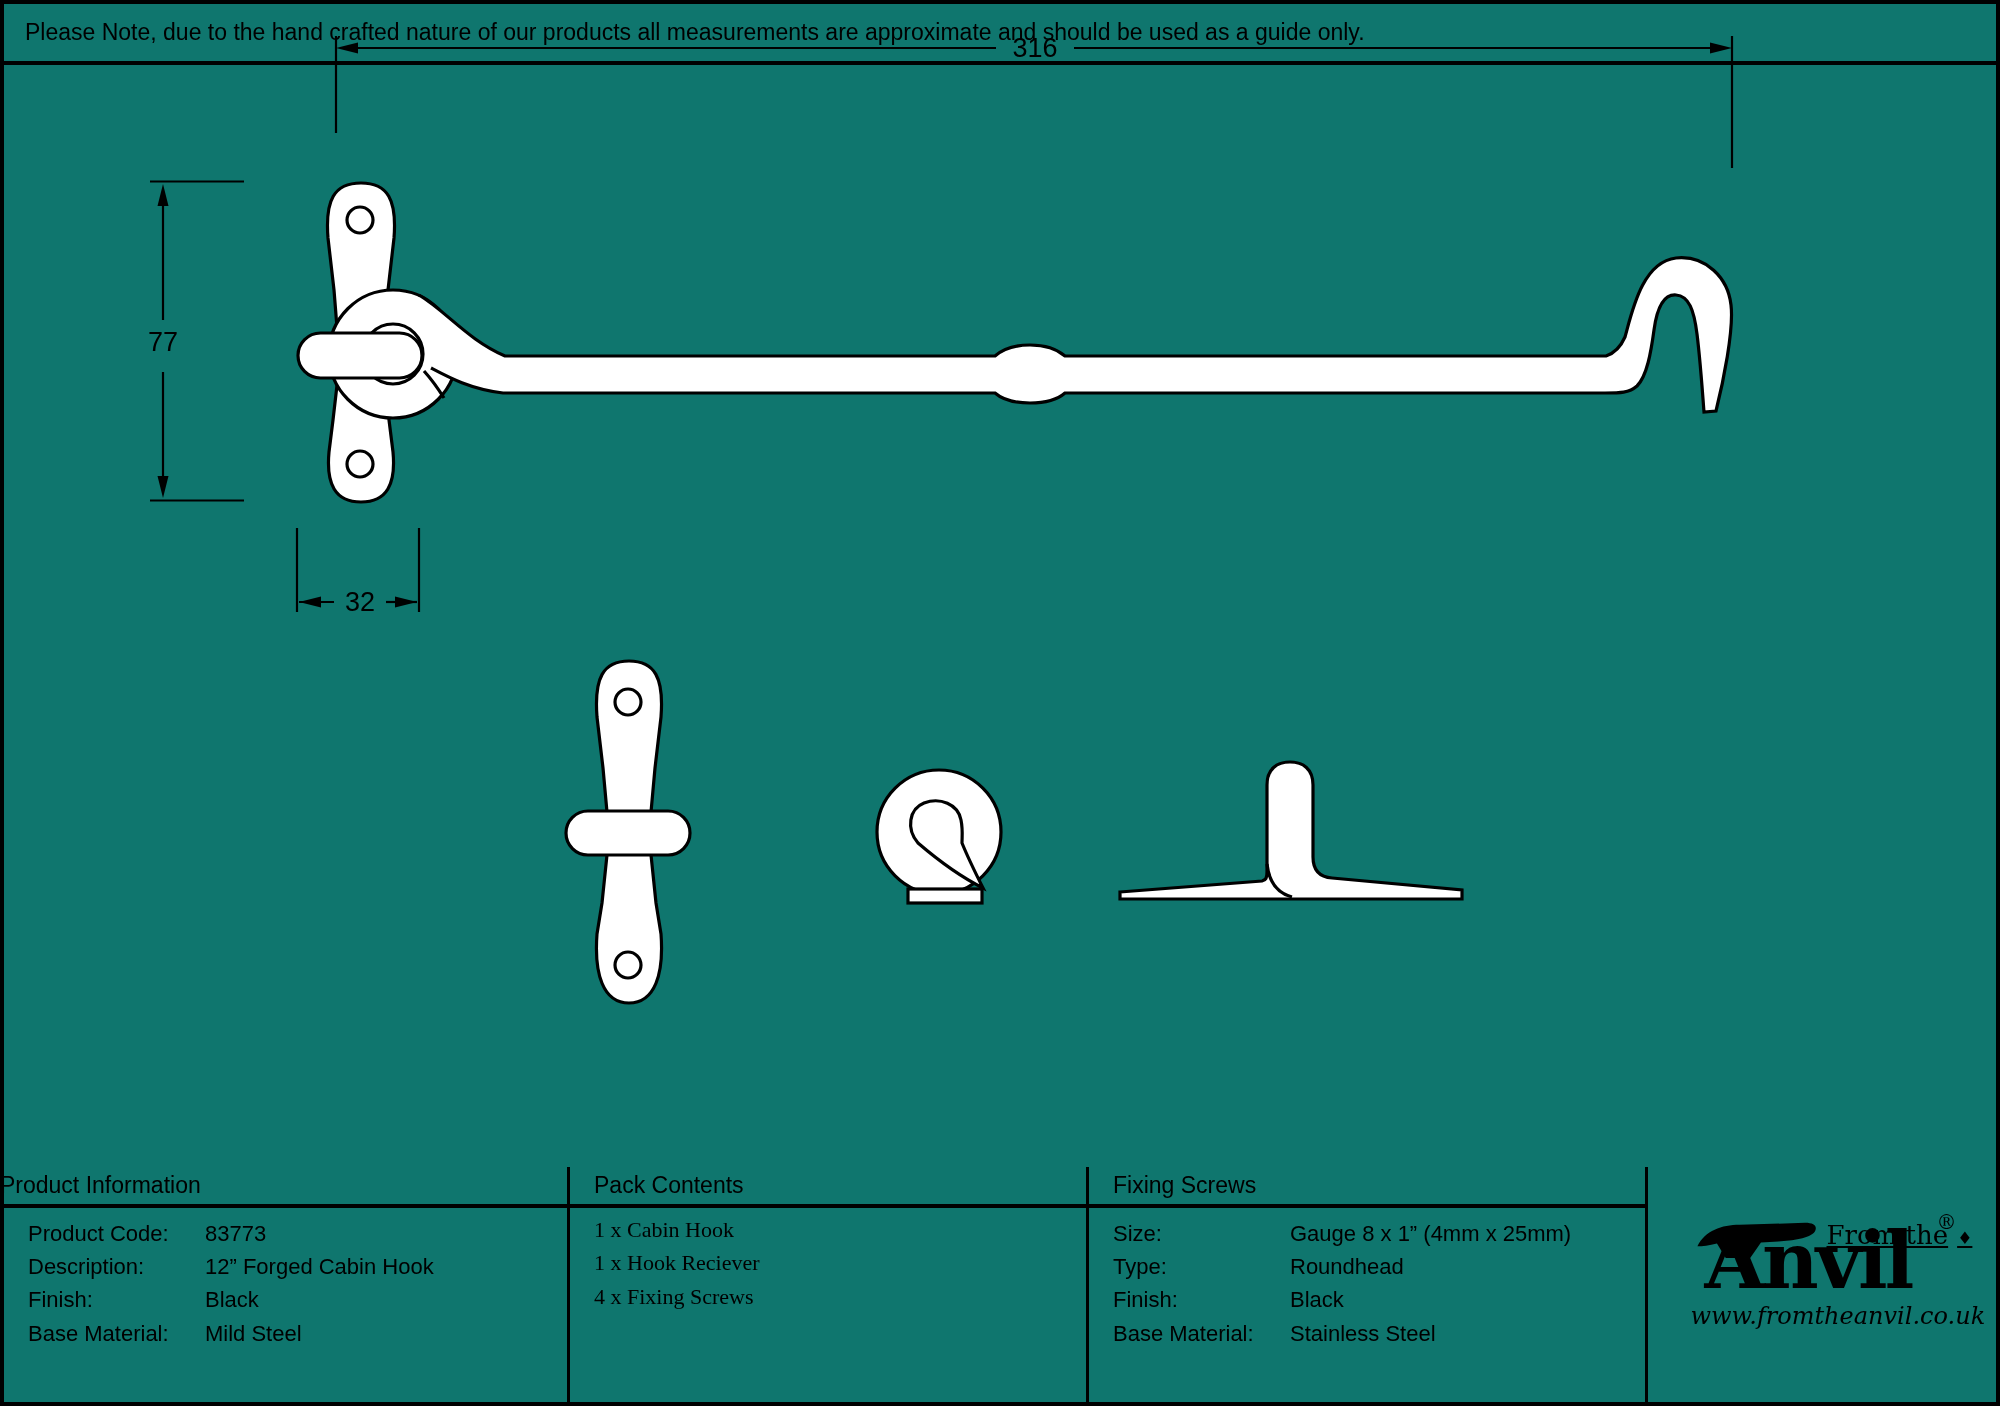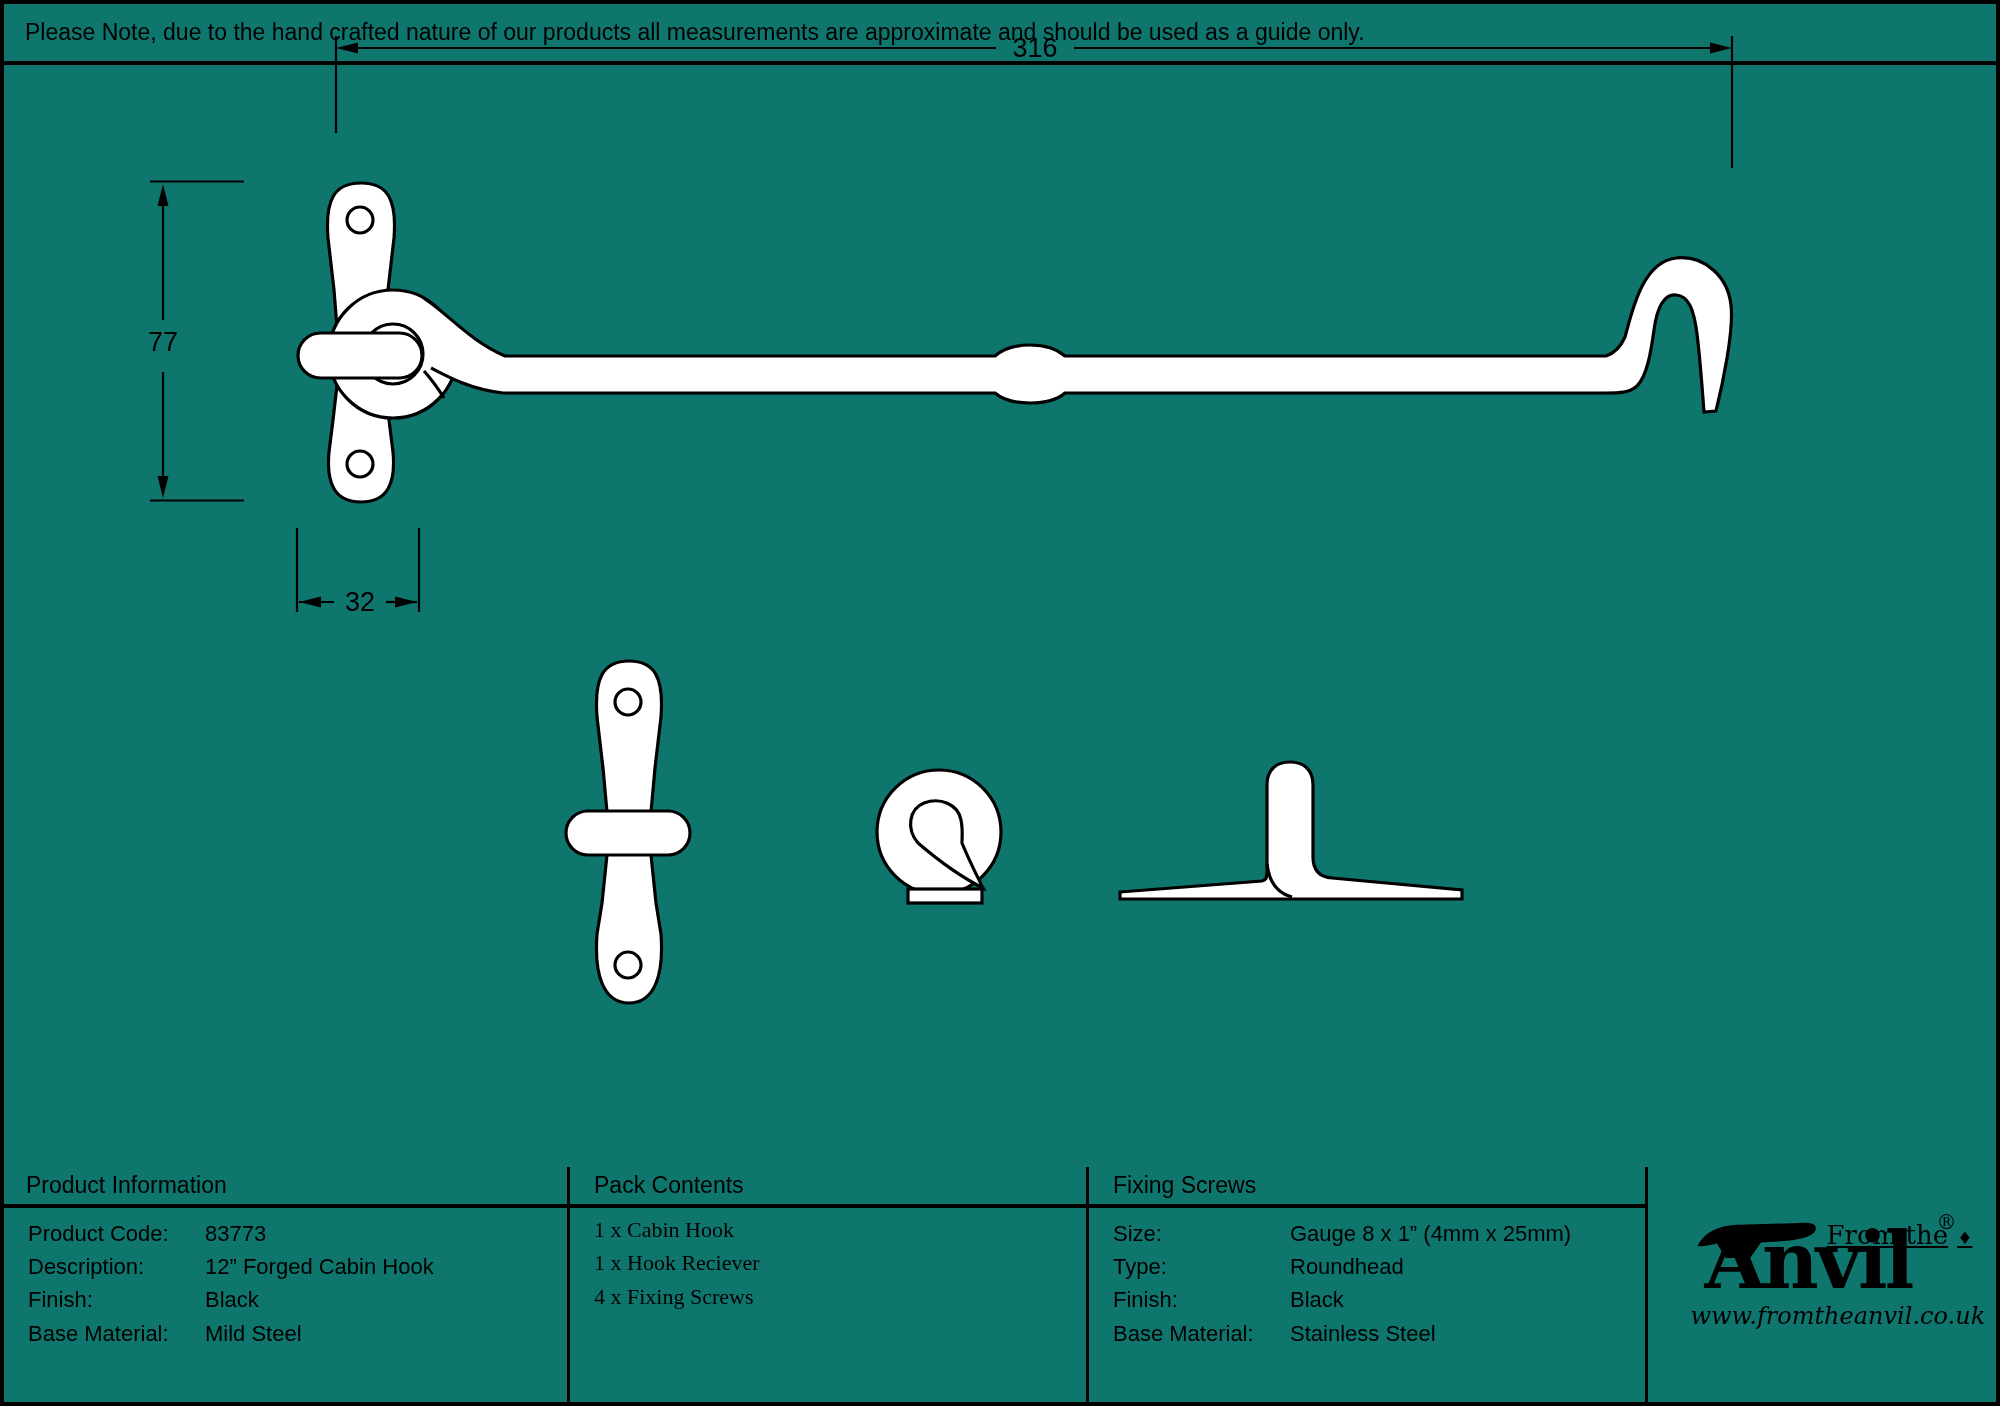--- a/index.html
+++ b/index.html
@@ -119,21 +119,21 @@
     <g stroke="#000" stroke-width="3.2">
       <path fill="#fff" d="M1120,892 L1262,881 C1266,880 1267,878 1267,872 L1267,785 C1267,769 1277,762 1290,762 C1303,762 1313,769 1313,785 L1313,857 C1313,870 1319,877 1332,878 L1462,890 L1462,899 L1120,899 Z"></path>
       <path d="M1267,864 C1269,882 1277,893 1292,897"></path>
     </g>
   </svg>
 
   <div class="note-bar">
     <span>Please Note, due to the hand crafted nature of our products all measurements are approximate and should be used as a guide only.</span>
   </div>
 
-  <div class="hdr-cell" style="left:0; width:486px; padding-left:26px;">
+  <div class="hdr-cell" style="left:0; width:486px; ">
     <span>Product Information</span>
   </div>
   <div class="hdr-cell" style="left:570px; width:516px; padding-left:24px;">
     <span>Pack Contents</span>
   </div>
   <div class="hdr-cell" style="left:1089px; width:500px; padding-left:24px;">
     <span>Fixing Screws</span>
   </div>
 
   <div class="hdr-line"></div>

